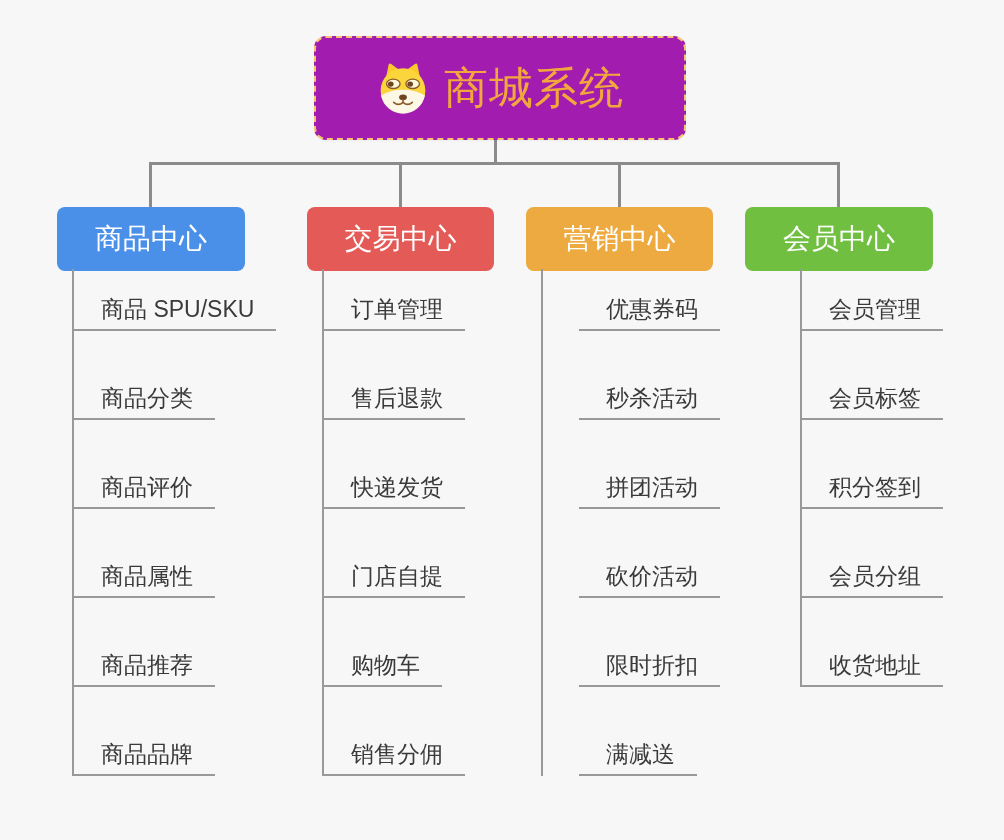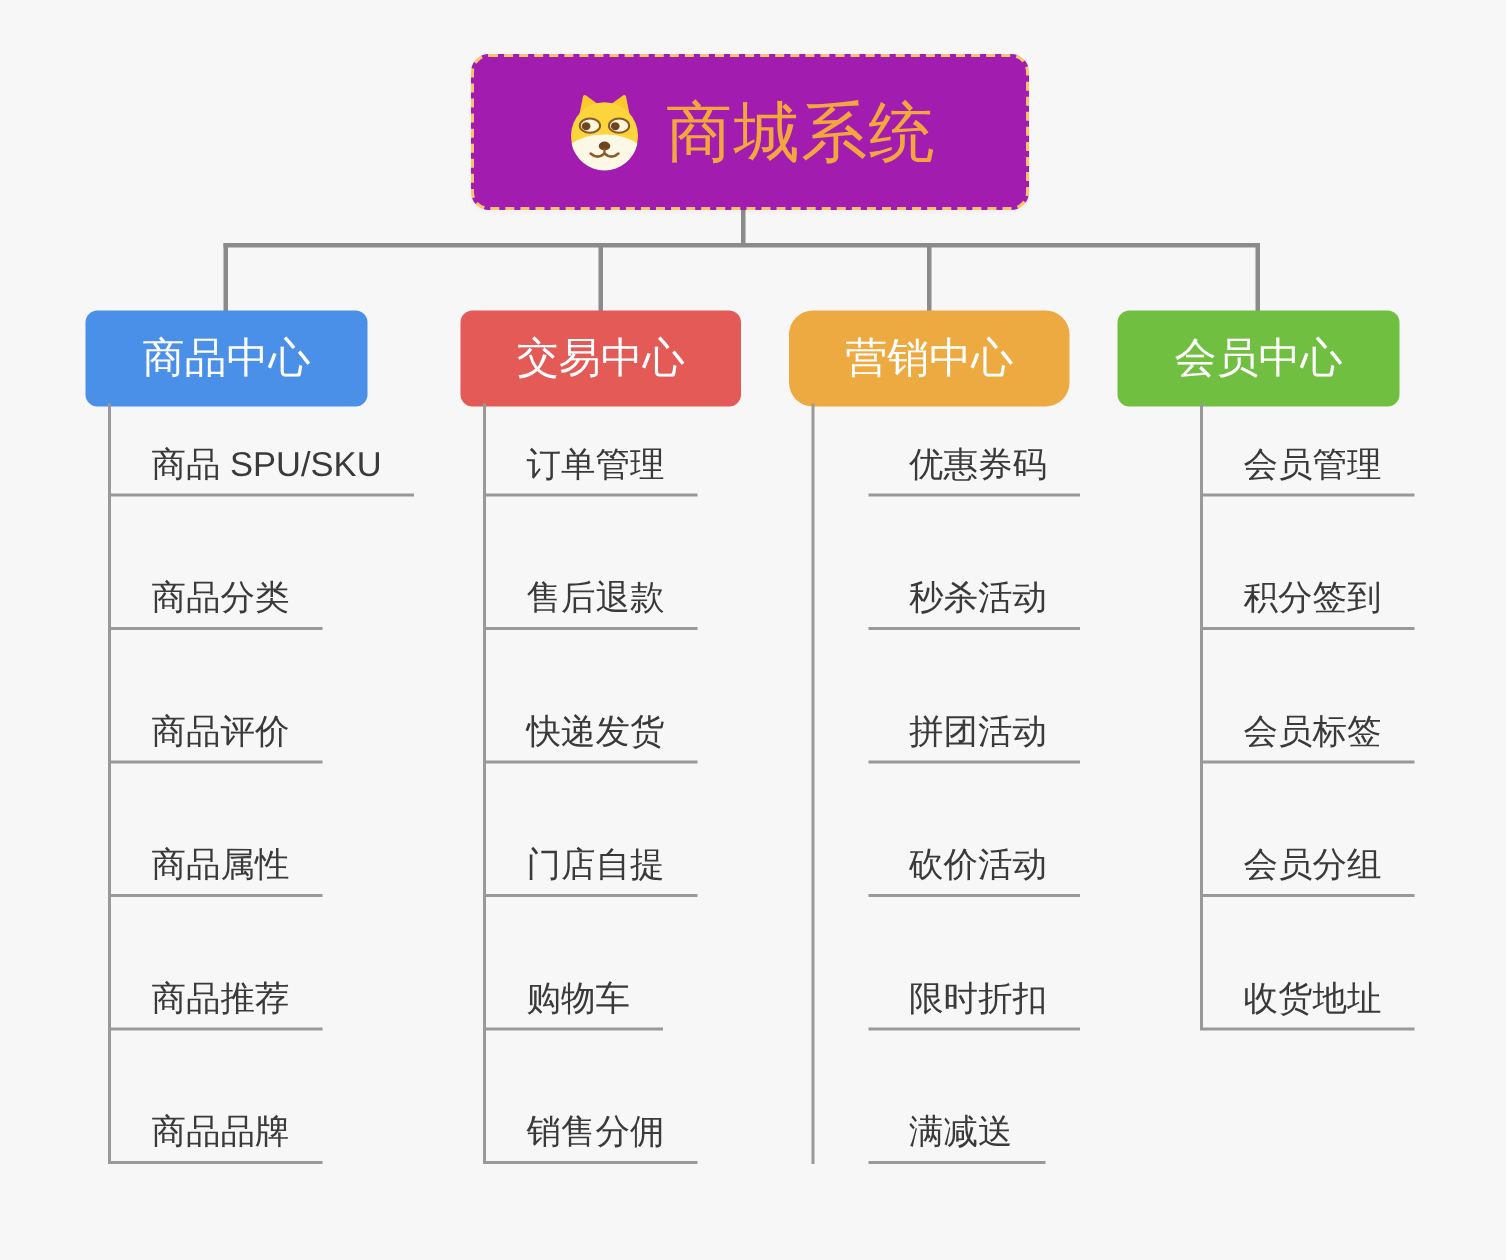--- a/index.html
+++ b/index.html
@@ -91,35 +91,35 @@
           <li>订单管理</li>
           <li>售后退款</li>
           <li>快递发货</li>
           <li>门店自提</li>
           <li>购物车</li>
           <li>销售分佣</li>
         </ul>
   </div>
 
   <div>
-    <div class="branch" style="left: 526px; width: 187px; background: rgb(236, 170, 64); border-radius: 16px;">营销中心</div>
+    <div class="branch" style="left: 526px; width: 187px; background: rgb(236, 170, 64);">营销中心</div>
     <ul class="col" style="left: 541px; padding-left: 36px;">
           <li>优惠券码</li>
           <li>秒杀活动</li>
           <li>拼团活动</li>
           <li>砍价活动</li>
           <li>限时折扣</li>
           <li>满减送</li>
         </ul>
   </div>
 
   <div>
     <div class="branch" style="left: 745px; width: 188px; background: rgb(112, 191, 65);">会员中心</div>
     <ul class="col" style="left: 800px;">
           <li>会员管理</li>
+          <li>会员标签</li>
           <li>积分签到</li>
-          <li>会员标签</li>
           <li>会员分组</li>
           <li>收货地址</li>
         </ul>
   </div>
 </div>
 </div>
 
 </body></html>

